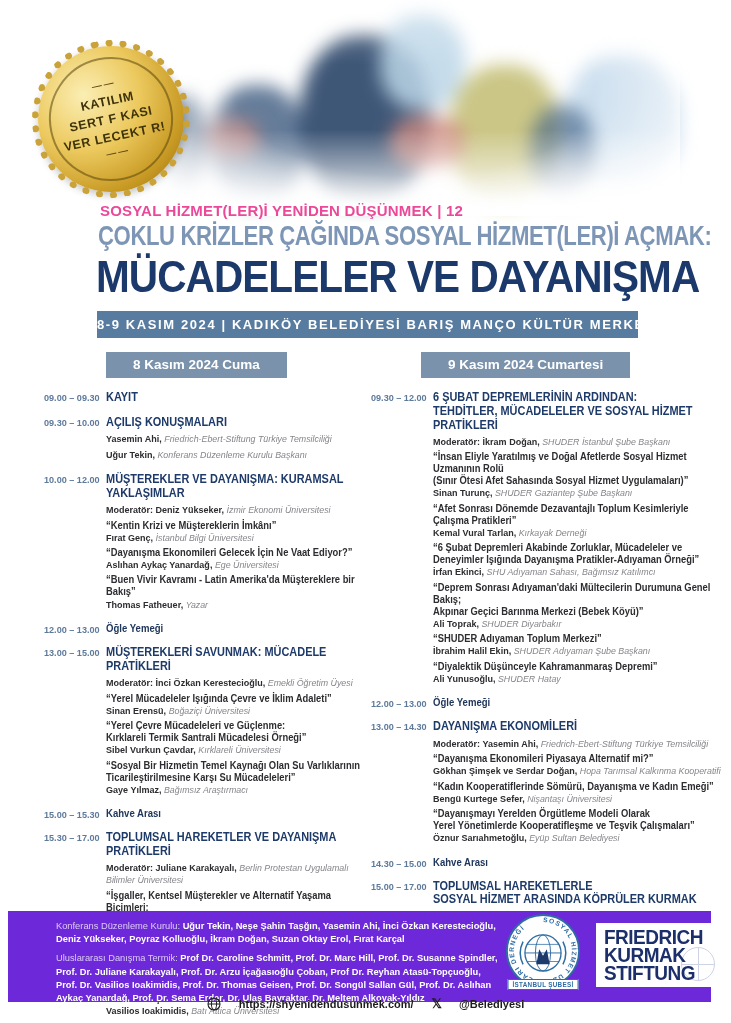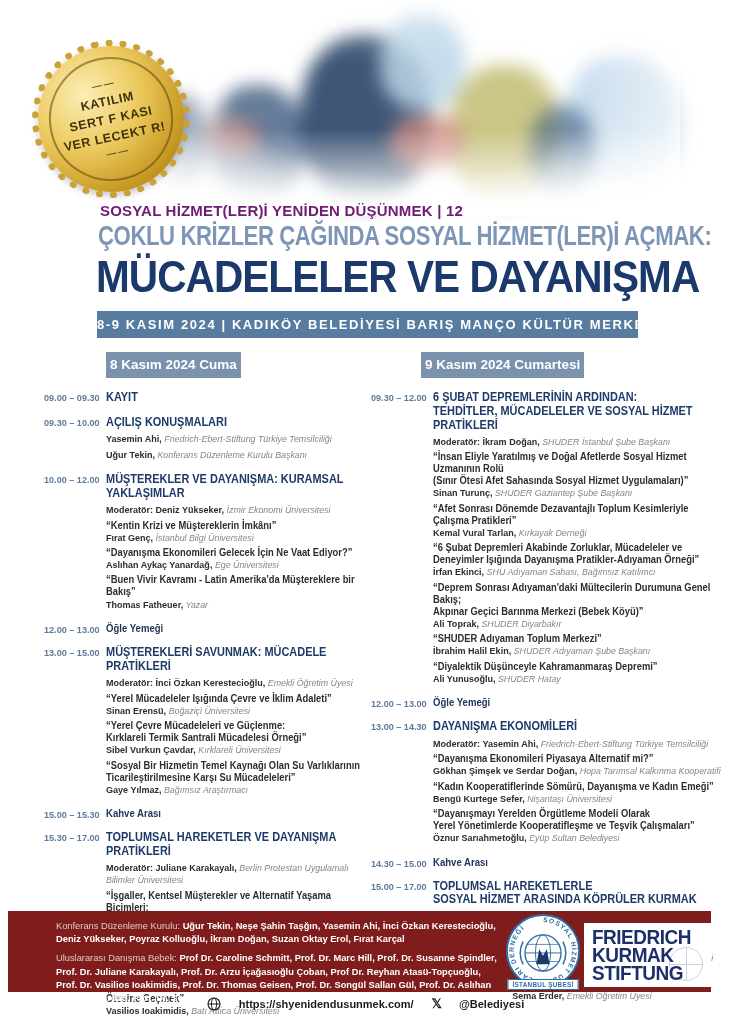--- a/index.html
+++ b/index.html
@@ -30,35 +30,35 @@
      background:radial-gradient(circle at 35% 30%, #fbeeb4, #ecc95e 40%, #c89a24 72%, #8f650b 100%);
      box-shadow:0 3px 8px rgba(0,0,0,.25);display:flex;align-items:center;justify-content:center;}
   .badge::before{content:"";position:absolute;inset:-6px;border:7px dotted #caa23a;border-radius:50%;}
   .badge::after{content:"";position:absolute;inset:11px;border:2px solid rgba(90,70,12,.55);border-radius:50%;}
   .badge-inner{text-align:center;color:#3e3208;font-weight:bold;font-size:12.5px;
      letter-spacing:.6px;line-height:1.45;}
   .badge-dash{display:block;color:#5a470e;font-weight:bold;letter-spacing:2px;font-size:10px;}
 
   
   .kicker{position:absolute;left:100px;top:202px;font-size:15px;font-weight:bold;
-     color:#701a75;letter-spacing:.2px;white-space:nowrap;}
+     color:#ec4899;letter-spacing:.2px;white-space:nowrap;}
   .title1{position:absolute;left:98px;top:221px;font-size:27px;font-weight:bold;
      color:#7e96b6;white-space:nowrap;transform:scaleX(.82);transform-origin:0 0;letter-spacing:-.5px;}
   .title2{position:absolute;left:96px;top:251px;font-size:45px;font-weight:bold;
      color:#1b3a6b;white-space:nowrap;transform:scaleX(.9);transform-origin:0 0;letter-spacing:-1px;}
   .banner{position:absolute;left:97px;top:311px;width:541px;height:27px;line-height:27px;
      background:#587ca0;color:#fff;font-weight:bold;font-size:13px;letter-spacing:1.6px;
      text-align:center;white-space:nowrap;}
 
   
   .col{position:absolute;top:352px;}
   .col0{left:44px;width:326px;}
   .col1{left:371px;width:356px;}
   .day-pill{display:inline-block;background:#7a92ac;color:#fff;font-weight:bold;
-     font-size:13.5px;padding:5px 4px 6px;margin-bottom:13px;}
+     font-size:13.5px;padding:5px 27px 6px;margin-bottom:13px;}
   .col0 .day-pill{margin-left:62px;}
   .col1 .day-pill{margin-left:50px;}
   .sessions{transform:scaleX(.92);transform-origin:0 0;font-size:9.8px;line-height:1.16;}
   .col0 .sessions{width:354px;}
   .col1 .sessions{width:386px;}
   .session{display:flex;gap:7px;margin-bottom:9px;}
   .time{flex:0 0 58px;font-size:9.9px;font-weight:bold;color:#5e7a9b;padding-top:1px;white-space:nowrap;}
   .content{flex:1;min-width:0;}
   .session-title{color:#1e3a69;font-weight:bold;font-size:11.9px;line-height:1.16;
      white-space:pre-line;margin-bottom:2px;}
@@ -71,34 +71,34 @@
   .roles .role-row{display:flex;margin-bottom:3px;}
   .role{flex:0 0 76px;font-weight:bold;font-size:9.9px;color:#2d2d31;}
   .colon{flex:0 0 10px;font-weight:bold;font-size:9.9px;color:#2d2d31;}
   .role-entries{flex:1;}
   .role-entries .line{margin-bottom:1px;}
 
   
   .note{position:absolute;left:44px;top:946px;font-size:11.4px;font-weight:bold;color:#151517;}
 
   
-  .footer-band{position:absolute;left:8px;top:911px;width:703px;height:81px;background:#7f1d1d;
+  .footer-band{position:absolute;left:8px;top:911px;width:703px;height:91px;background:#6d28d9;
      box-sizing:border-box;padding:9px 212px 0 48px;}
   .committee{margin:0 0 6px;font-size:9.3px;line-height:1.42;color:#fff;}
   .c-label{color:rgba(255,255,255,.75);font-weight:normal;}
   .c-names{font-weight:bold;}
 
   
   .seal{position:absolute;left:505px;top:913px;width:76px;height:78px;}
   .seal-banner{position:absolute;left:50%;bottom:1px;transform:translateX(-50%);
      background:#fff;border:1px solid #2e6da4;color:#2e6da4;font-weight:bold;font-size:6.3px;
      padding:1px 4px;white-space:nowrap;letter-spacing:.3px;}
 
   
-  .fes{position:absolute;left:584px;top:923px;width:127px;height:64px;background:#fff;
+  .fes{position:absolute;left:596px;top:923px;width:127px;height:64px;background:#fff;
      box-sizing:border-box;padding:5px 8px 0;overflow:hidden;}
   .fes::after{content:"";position:absolute;right:8px;top:24px;width:32px;height:32px;
      border:1px solid #cdd3e4;border-radius:50%;
      background:linear-gradient(#cdd3e4,#cdd3e4) center/100% 1px no-repeat,
                 linear-gradient(90deg,#cdd3e4,#cdd3e4) center/1px 100% no-repeat;}
   .fes div{position:relative;z-index:1;color:#1c2f6b;font-weight:bold;font-size:19px;
      line-height:.95;letter-spacing:-.5px;transform:scaleY(1.05);transform-origin:0 0;}
 
   
   .bottombar{position:absolute;left:0;top:996px;width:731px;display:flex;align-items:center;
@@ -350,21 +350,21 @@
   </div>
 
   <div class="note">*Konferans boyunca İngilizce-Türkçe arasında simultane çeviri yapılacaktır.</div>
 
   <div class="footer-band">
     <p class="committee">
       <span class="c-label">Konferans Düzenleme Kurulu:</span>
       <span class="c-names">Uğur Tekin, Neşe Şahin Taşğın, Yasemin Ahi, İnci Özkan Kerestecioğlu, Deniz Yükseker, Poyraz Kolluoğlu, İkram Doğan, Suzan Oktay Erol, Fırat Karçal</span>
     </p>
     <p class="committee">
-      <span class="c-label">Uluslararası Danışma Bebek:</span>
+      <span class="c-label">Uluslararası Danışma Termik:</span>
       <span class="c-names">Prof Dr. Caroline Schmitt, Prof. Dr. Marc Hill, Prof. Dr. Susanne Spindler, Prof. Dr. Juliane Karakayalı, Prof. Dr. Arzu İçağasıoğlu Çoban, Prof Dr. Reyhan Atasü-Topçuoğlu, Prof. Dr. Vasilios Ioakimidis, Prof. Dr. Thomas Geisen, Prof. Dr. Songül Sallan Gül, Prof. Dr. Aslıhan Aykaç Yanardağ, Prof. Dr. Sema Erder, Dr. Ulaş Bayraktar, Dr. Meltem Alkoyak-Yıldız</span>
     </p>
   </div>
 
   <div class="seal">
     <svg width="76" height="78" viewBox="0 0 80 82">
       <circle cx="40" cy="40" r="38" fill="#ffffff" stroke="#2e6da4" stroke-width="2"></circle>
       <defs>
         <path id="sealArc" d="M 40 9.5 a 30.5 30.5 0 1 1 -0.01 0" fill="none"></path>
       </defs>

